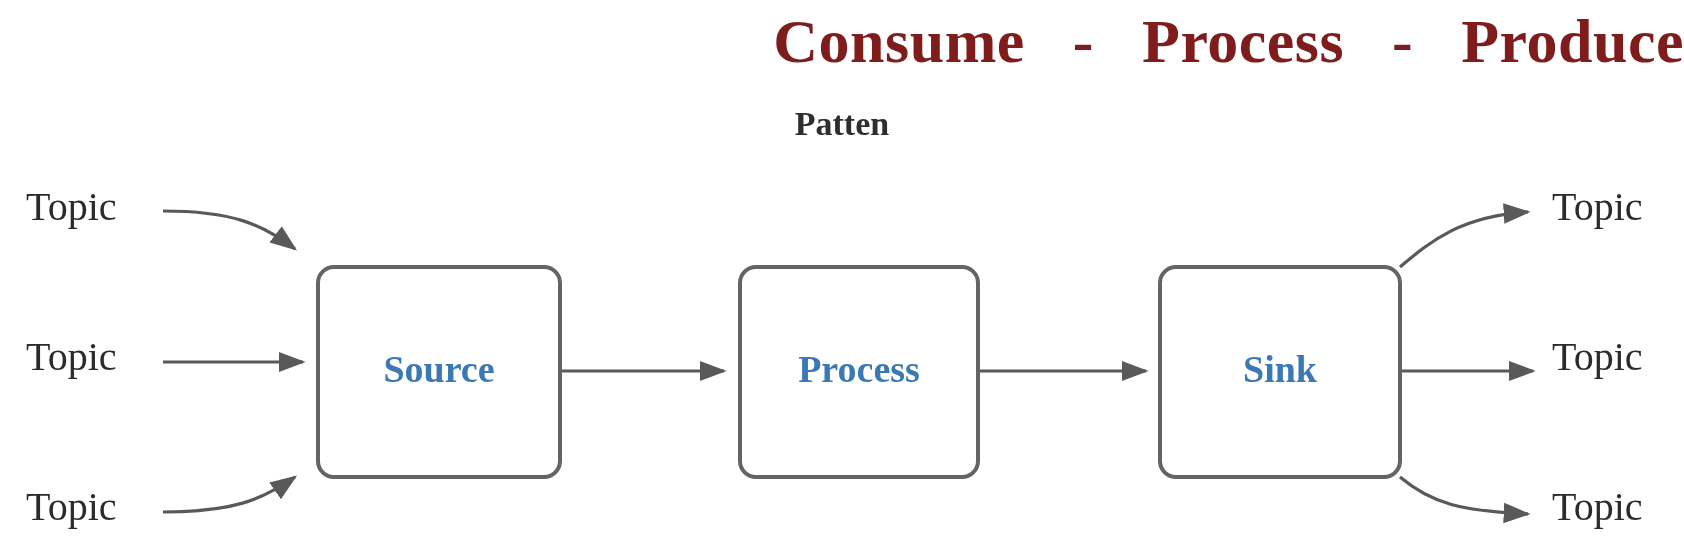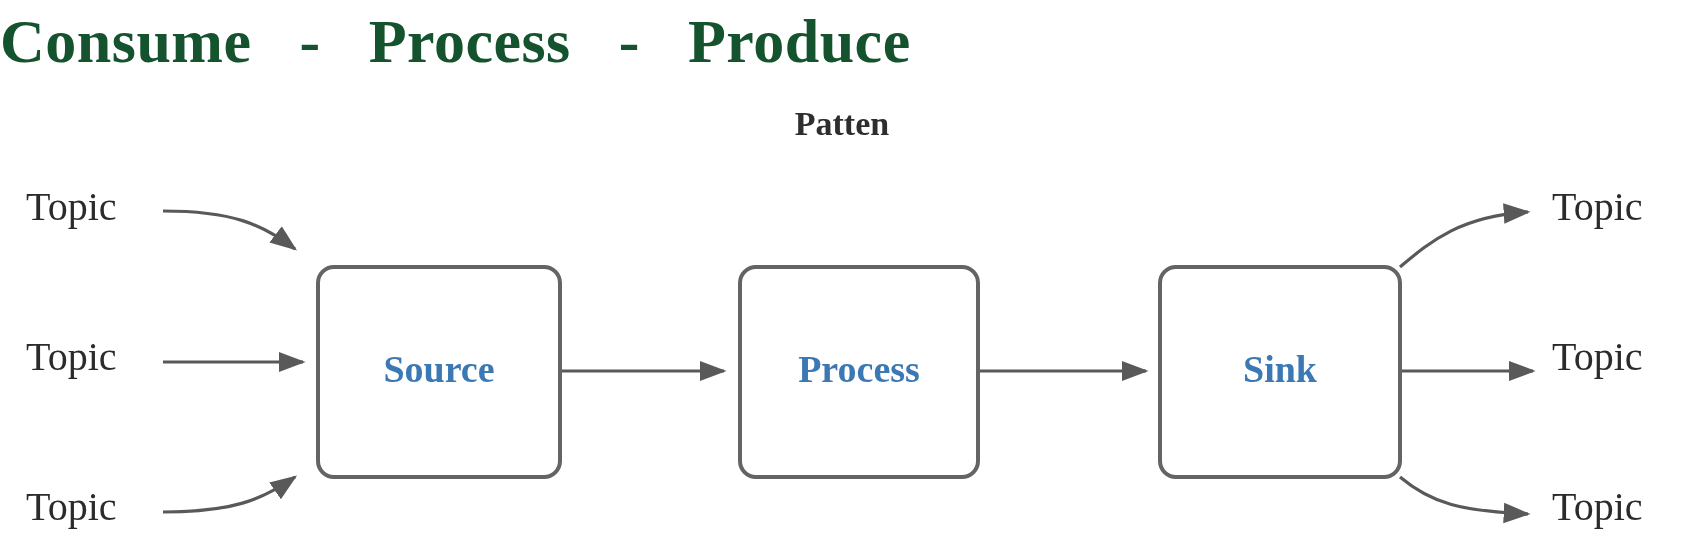--- a/index.html
+++ b/index.html
@@ -19,26 +19,26 @@
     height: 554px;
     background: #ffffff;
   }
 
   
   .title {
     position: absolute;
     left: 0;
     top: 4px;
     width: 1684px;
-    text-align: left;
+    text-align: right;
     font-family: "Liberation Serif", "DejaVu Serif", serif;
     font-weight: bold;
     font-size: 62px;
     line-height: 74px;
-    color: #14532d;
+    color: #7f1d1d;
     letter-spacing: 0.5px;
     white-space: pre;
   }
   .subtitle {
     position: absolute;
     left: 0;
     top: 102px;
     width: 1684px;
     text-align: center;
     font-family: "Liberation Serif", "DejaVu Serif", serif;

